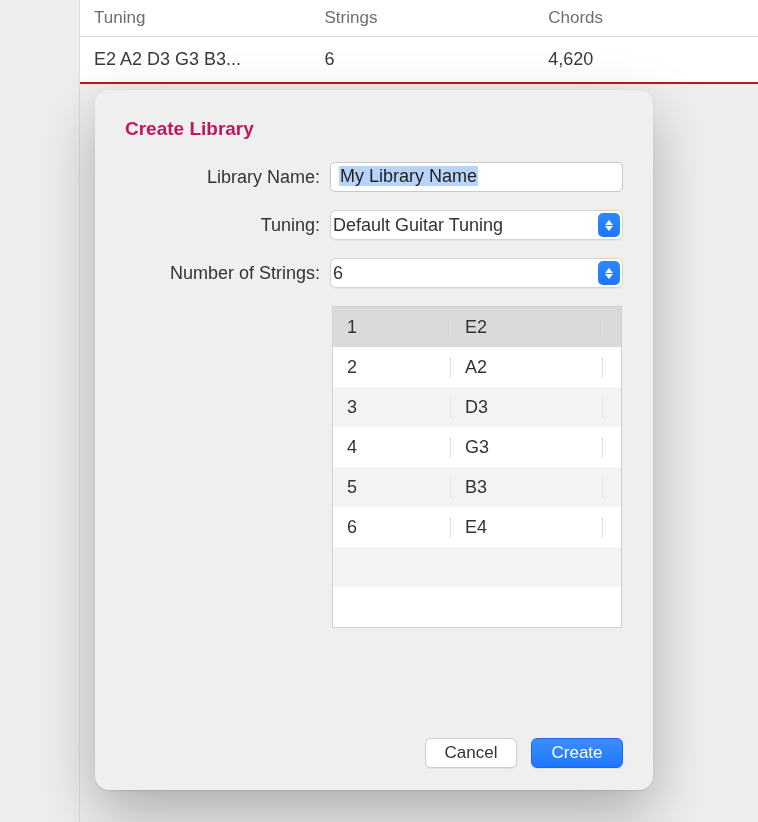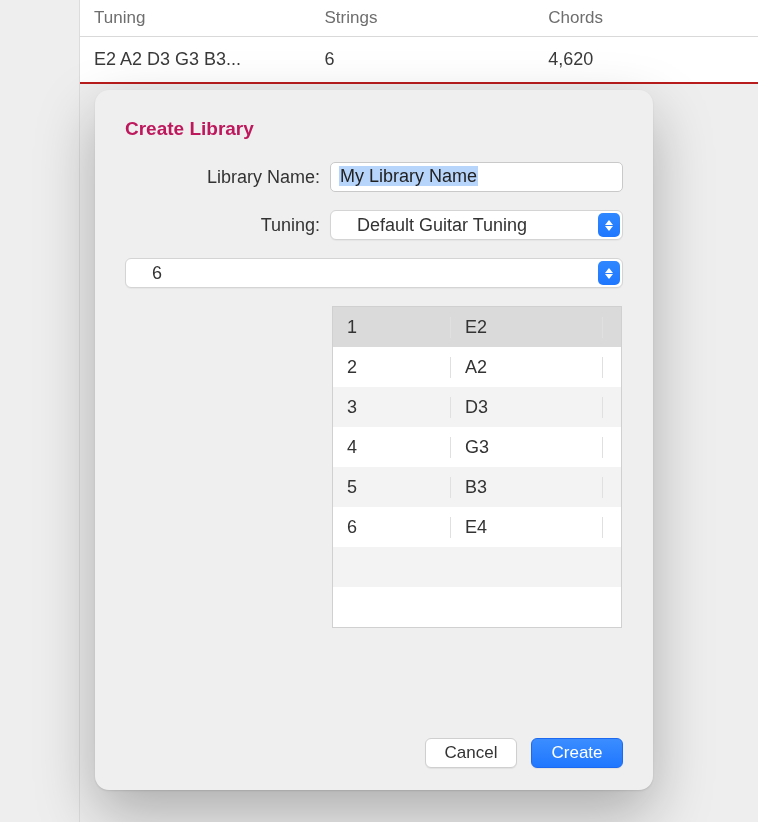--- a/index.html
+++ b/index.html
@@ -104,21 +104,21 @@
       padding: 0 1px;
     }
     .popup {
       flex: 1;
       height: 30px;
       background: #fff;
       border: 1px solid #d4d4d4;
       border-radius: 6px;
       display: flex;
       align-items: center;
-      padding-left: 26px;
+      padding-left: 2px;
       position: relative;
       font-size: 18px;
       box-shadow: 0 1px 1px rgba(0,0,0,0.04);
     }
     .popup-arrows {
       position: absolute;
       right: 2px;
       top: 2px;
       bottom: 2px;
       width: 22px;
@@ -233,20 +233,21 @@
             <path d="M0 5 L4 0 L8 5 Z" fill="#fff"></path>
           </svg>
         <svg width="8" height="5" viewBox="0 0 8 5">
             <path d="M0 0 L4 5 L8 0 Z" fill="#fff"></path>
           </svg>
       </div>
     </div>
   </div>
 
   <div class="form-row">
+    <div class="form-label">Number of Strings:</div>
     <div class="popup">
       <span>6</span>
       <div class="popup-arrows">
         <svg width="8" height="5" viewBox="0 0 8 5">
             <path d="M0 5 L4 0 L8 5 Z" fill="#fff"></path>
           </svg>
         <svg width="8" height="5" viewBox="0 0 8 5">
             <path d="M0 0 L4 5 L8 0 Z" fill="#fff"></path>
           </svg>
       </div>

